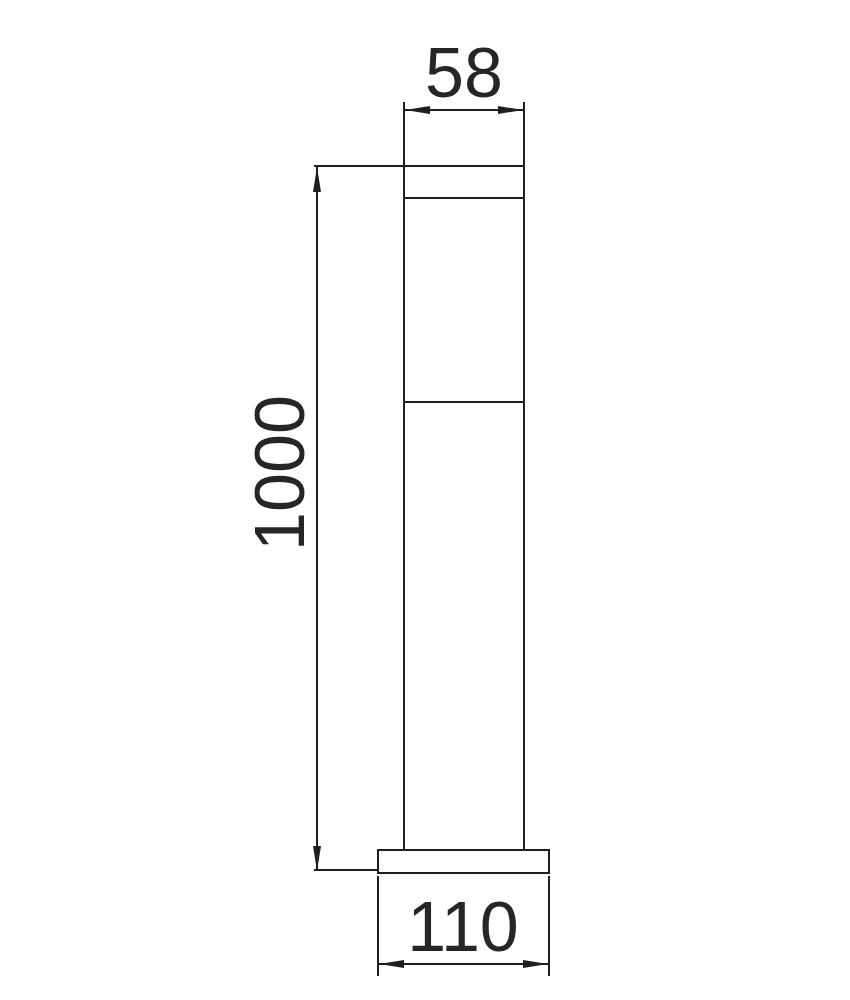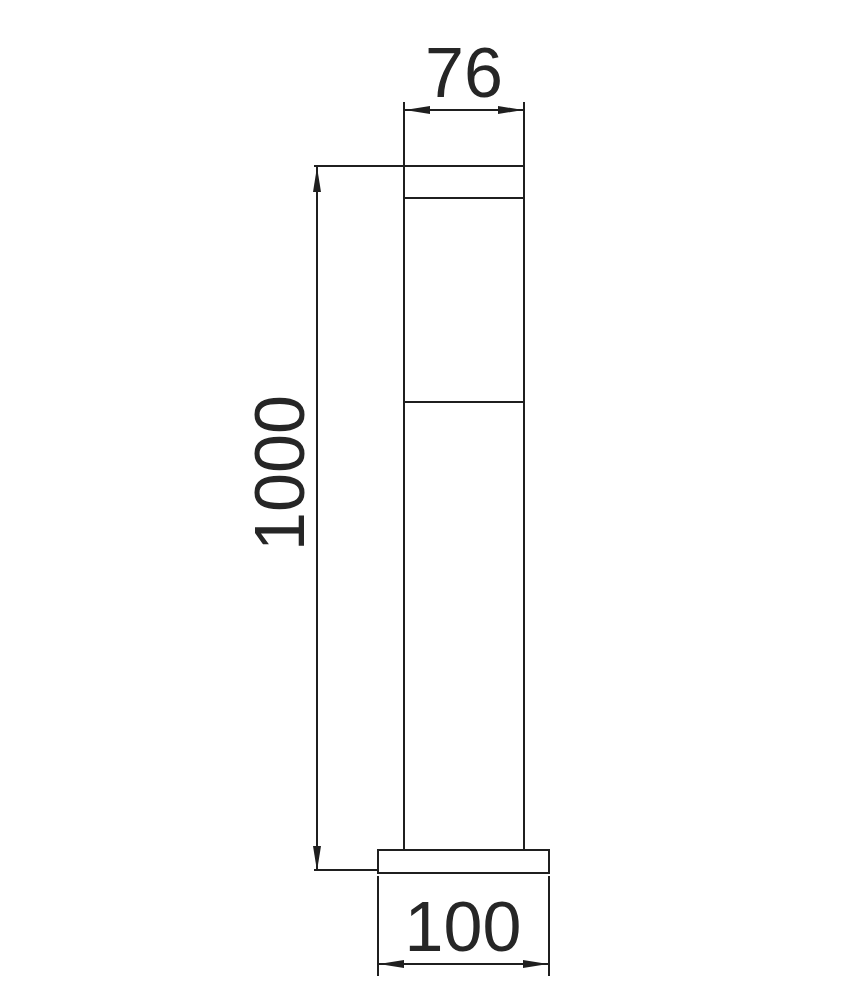--- a/index.html
+++ b/index.html
@@ -48,29 +48,29 @@
   <div class="hline" style="left:403px;top:165px;width:122px;"></div>
   <div class="hline" style="left:403px;top:197px;width:122px;"></div>
   <div class="hline" style="left:403px;top:401px;width:122px;"></div>
 
   <div class="rect" style="left:377px;top:849px;width:173px;height:25px;"></div>
 
   <div class="vline" style="left:403px;top:102px;height:7px;"></div>
   <div class="vline" style="left:523px;top:102px;height:7px;"></div>
   <div class="arrow left" style="left:405px;top:106px;"></div>
   <div class="arrow right" style="left:498px;top:106px;"></div>
-  <div class="dim-label" style="left:364px;top:36px;width:200px;height:74px;">76</div>
+  <div class="dim-label" style="left:364px;top:36px;width:200px;height:74px;">58</div>
 
   <div class="hline" style="left:314px;top:165px;width:89px;"></div>
   <div class="hline" style="left:314px;top:869px;width:63px;"></div>
   <div class="vline" style="left:316px;top:167px;height:704px;"></div>
   <div class="arrow up" style="left:313px;top:167px;"></div>
   <div class="arrow down" style="left:313px;top:846px;"></div>
   <div class="dim-label rot-ccw" style="left:170px;top:436px;width:220px;height:74px;">1000</div>
 
   <div class="vline" style="left:377px;top:876px;height:100px;"></div>
   <div class="vline" style="left:548px;top:876px;height:100px;"></div>
   <div class="hline" style="left:377px;top:963px;width:173px;"></div>
   <div class="arrow left" style="left:379px;top:960px;"></div>
   <div class="arrow right" style="left:523px;top:960px;"></div>
-  <div class="dim-label" style="left:363px;top:890px;width:200px;height:74px;">100</div>
+  <div class="dim-label" style="left:363px;top:890px;width:200px;height:74px;">110</div>
 
 </div>
 
 </body></html>

